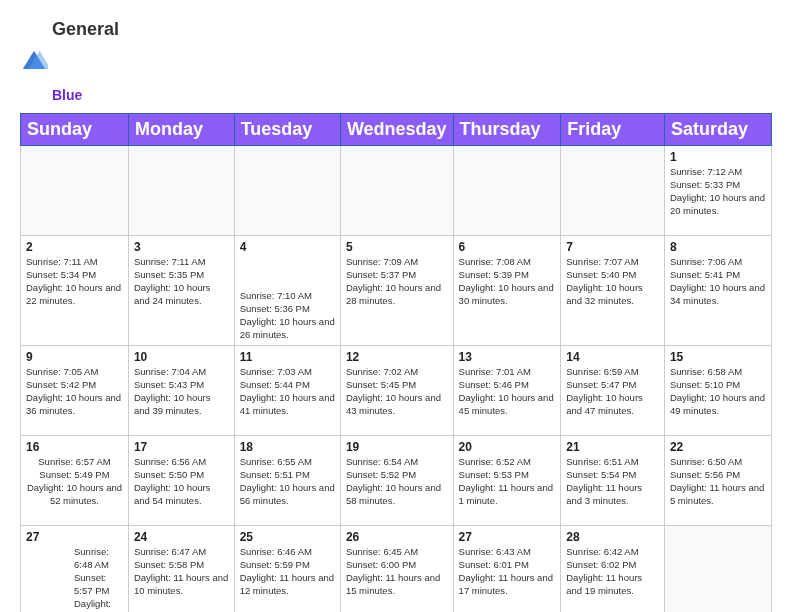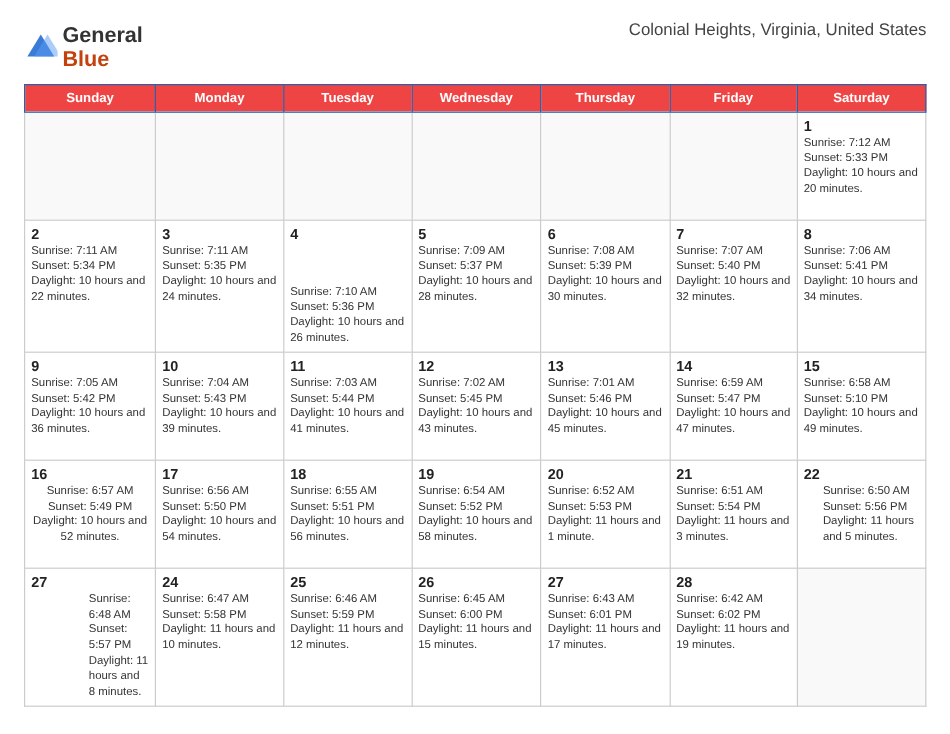--- a/index.html
+++ b/index.html
@@ -28,23 +28,24 @@
       display: flex;
       flex-direction: column;
       line-height: 1.1;
     }
     .logo-general {
       font-size: 18px;
       font-weight: bold;
       color: #333;
     }
     .logo-blue {
-      font-size: 18px;
-      font-weight: bold;
-      color: #c2410c;
+      font-size: 14px;
+      font-weight: bold;
+      color: #6d28d9;
+      margin-top: 48px;
     }
     .logo-icon {
       width: 28px;
       height: 28px;
       margin-right: 4px;
     }
     .title-block {
       text-align: right;
     }
     .month-title {
@@ -56,25 +57,25 @@
     .subtitle {
       font-size: 14px;
       color: #444;
     }
     .calendar {
       width: 100%;
       border-collapse: collapse;
       border: 1px solid #ccc;
     }
     .calendar th {
-      background-color: #ef4444;
+      background-color: #8b5cf6;
       color: #fff;
-      text-align: center;
+      text-align: left;
       padding: 5px 6px;
-      font-size: 11px;
+      font-size: 18px;
       font-weight: bold;
       border: 1px solid #2a60b0;
     }
     .calendar td {
       vertical-align: top;
       border: 1px solid #ccc;
       padding: 4px 5px;
       width: 110px;
       min-height: 80px;
       font-size: 10px;
@@ -109,21 +110,20 @@
       <svg class="logo-icon" viewBox="0 0 40 40" xmlns="http://www.w3.org/2000/svg">
         <polygon points="20,4 36,30 4,30" fill="#3a7bd5"></polygon>
         <polygon points="28,4 44,30 12,30" fill="#5a9bf5" opacity="0.5"></polygon>
       </svg>
       <div class="logo-text">
         <span class="logo-general">General</span>
         <span class="logo-blue">Blue</span>
       </div>
     </div>
     <div class="title-block">
-      <div class="subtitle">Colonial Heights, Virginia, United States</div>
     </div>
   </div>
 
   <table class="calendar">
     <thead>
       <tr>
       <th>Sunday</th>
           <th>Monday</th>
           <th>Tuesday</th>
           <th>Wednesday</th>
@@ -267,21 +267,21 @@
 Daylight: 11 hours and 1 minute.</div>
           </td>
           <td>
             <span class="day-number">21</span>
             <div class="day-info" style="white-space: pre-line;">Sunrise: 6:51 AM
 Sunset: 5:54 PM
 Daylight: 11 hours and 3 minutes.</div>
           </td>
           <td>
             <span class="day-number">22</span>
-            <div class="day-info" style="white-space: pre-line; margin-left: 16px;">Sunrise: 6:50 AM
+            <div class="day-info" style="white-space: pre-line;">Sunrise: 6:50 AM
 Sunset: 5:56 PM
 Daylight: 11 hours and 5 minutes.</div>
           </td>
         </tr>
         <tr>
           <td>
             <span class="day-number">27</span>
             <div class="day-info" style="white-space: pre-line; margin-left: 48px;">Sunrise: 6:48 AM
 Sunset: 5:57 PM
 Daylight: 11 hours and 8 minutes.</div>

